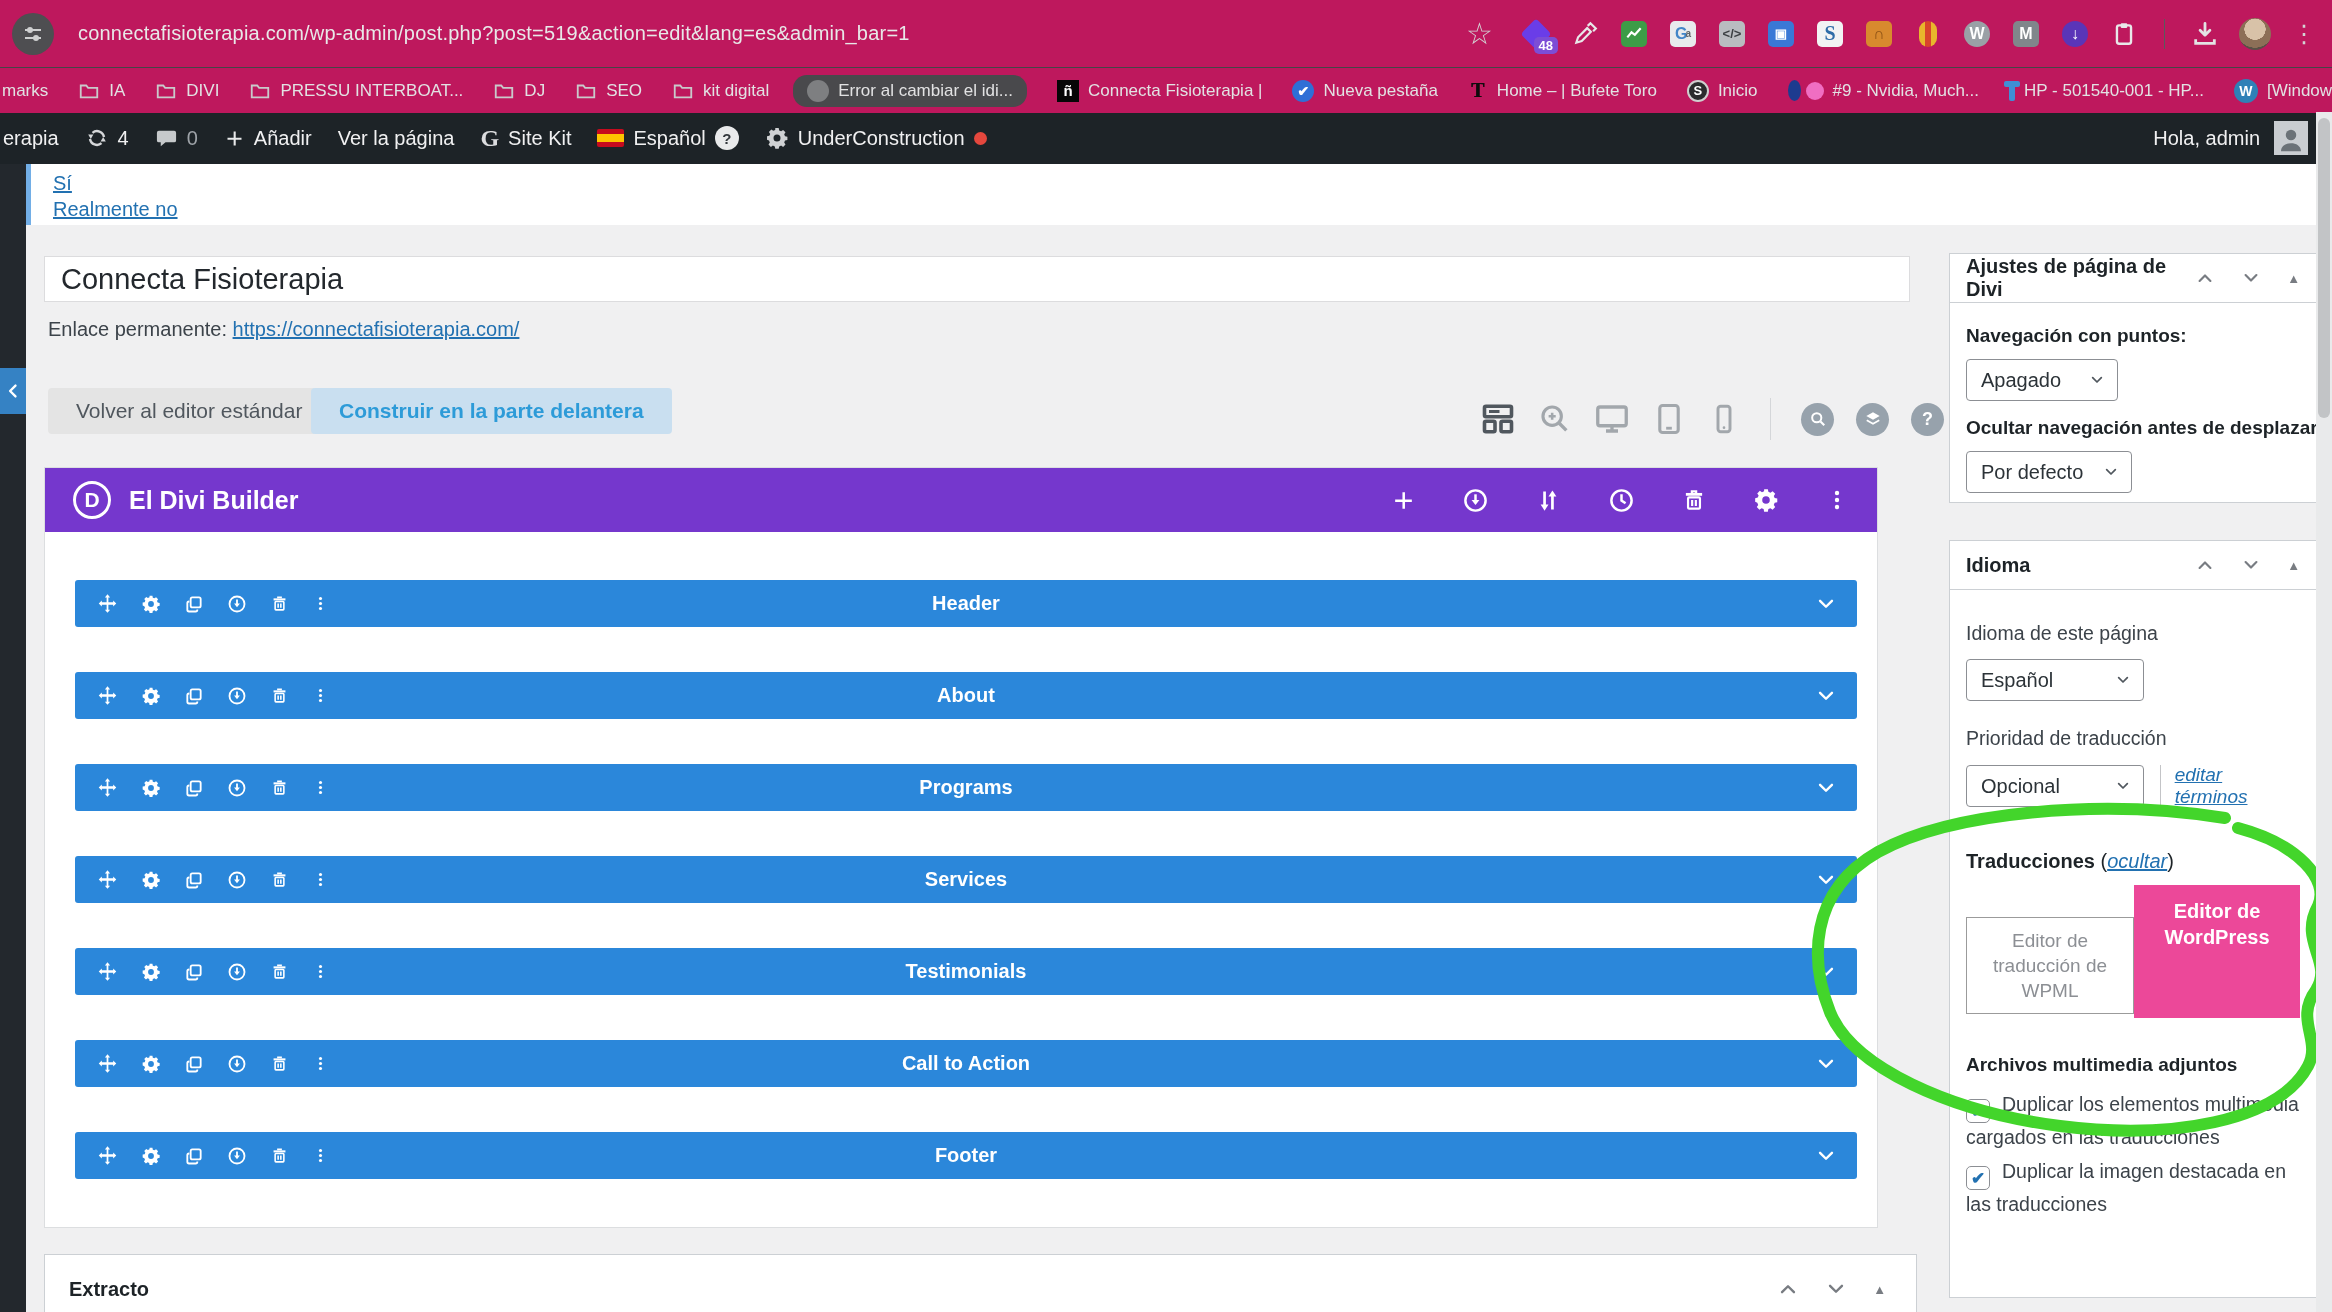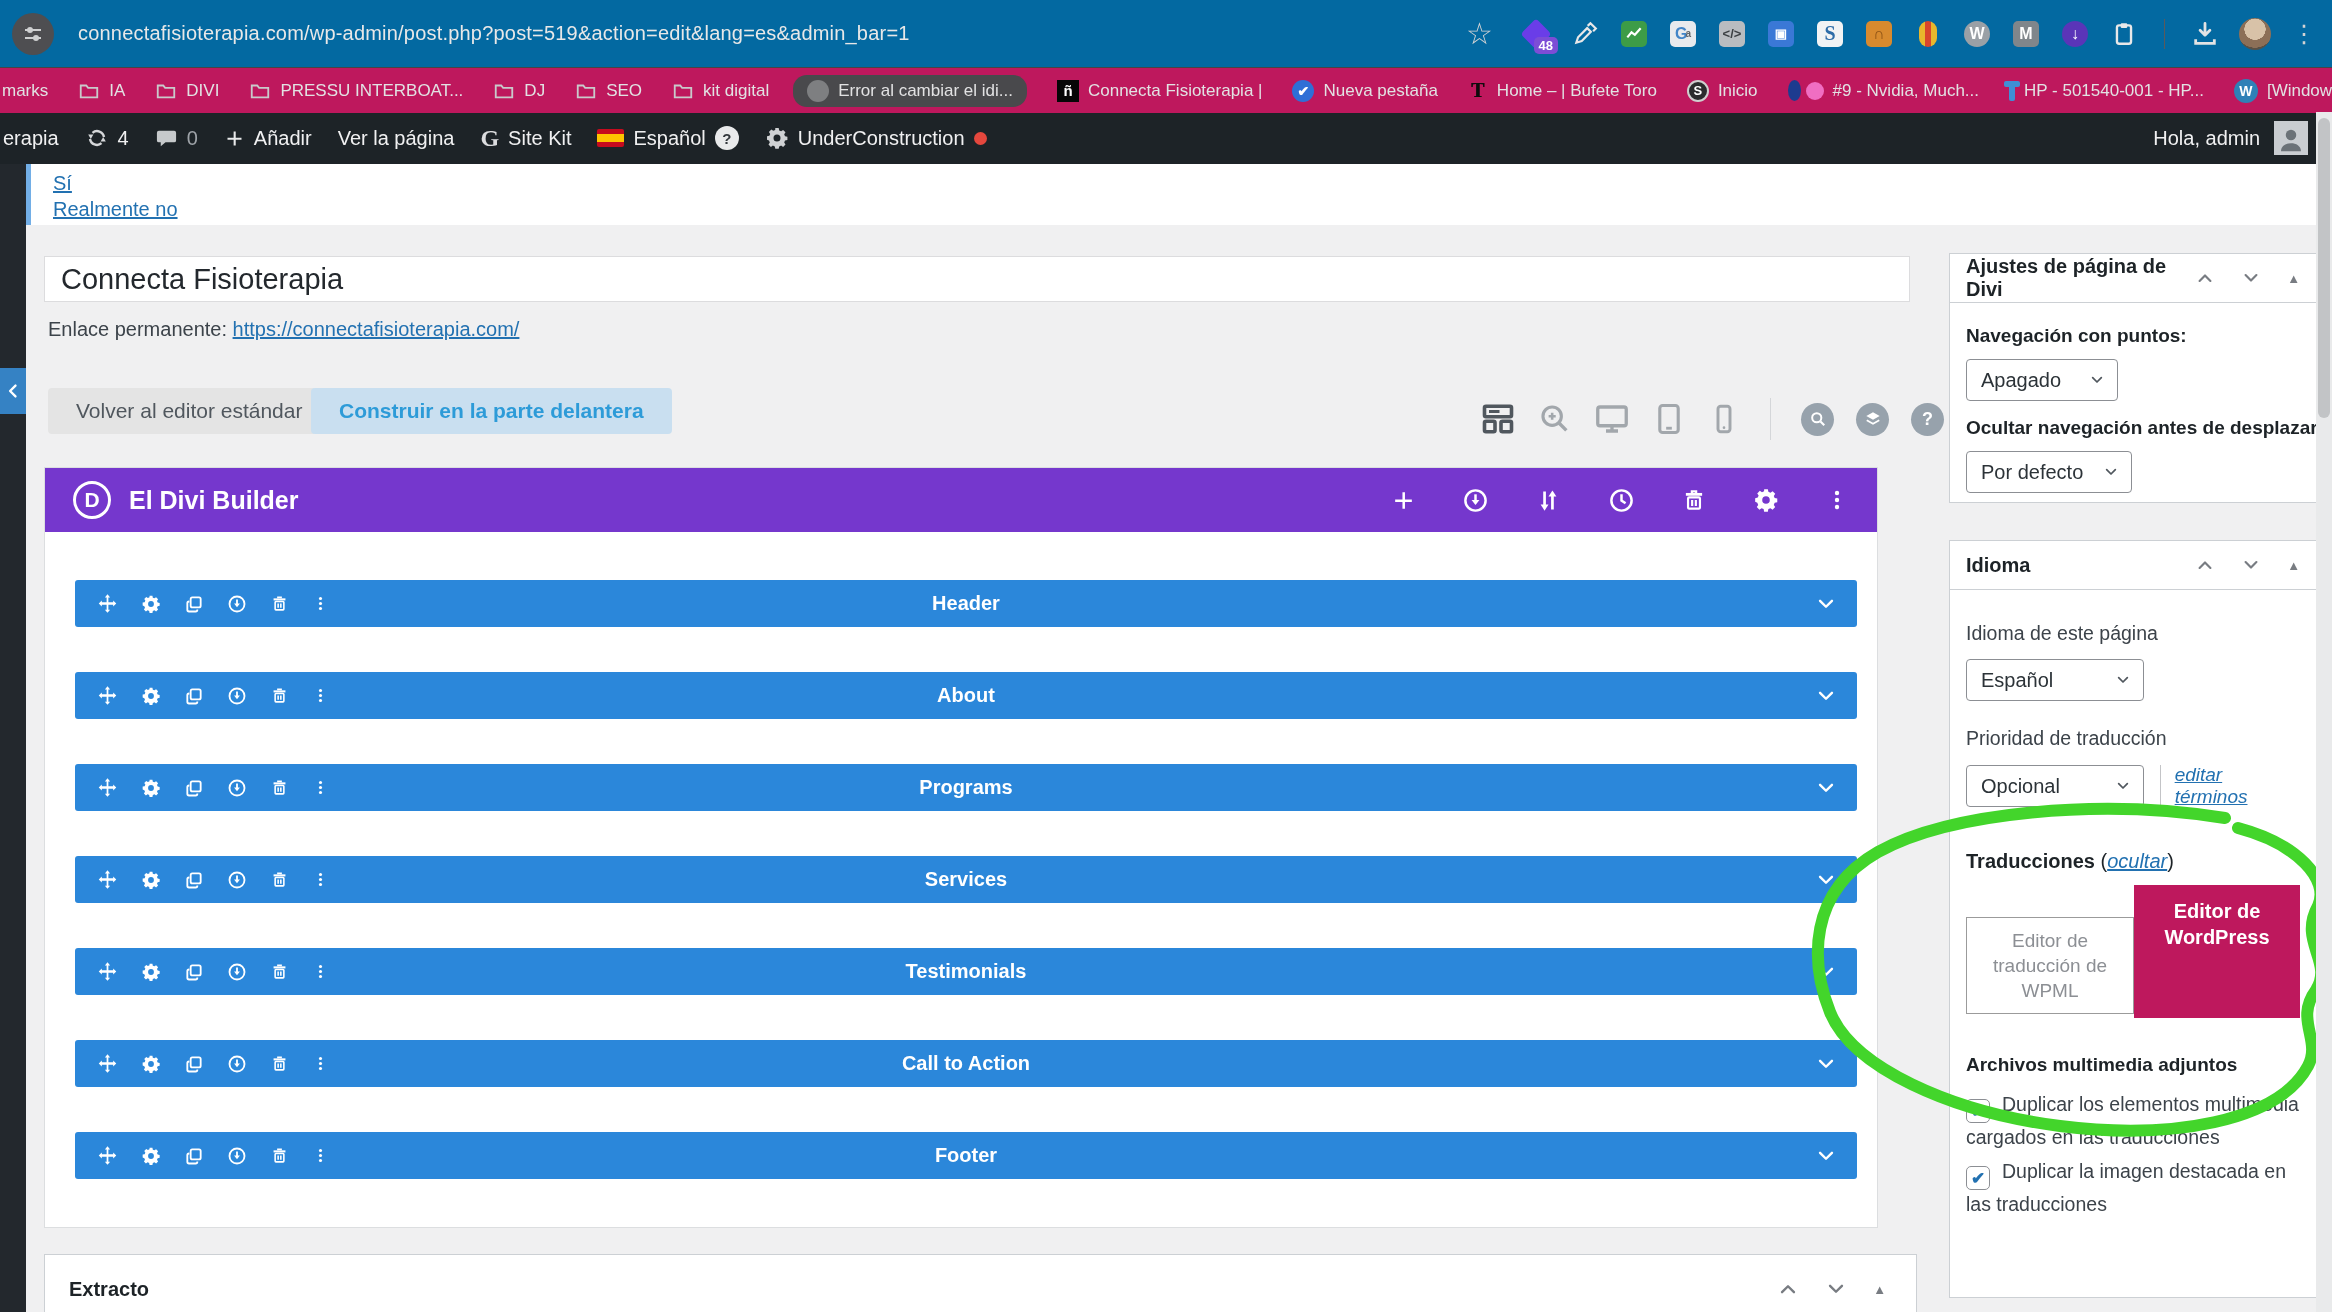--- a/index.html
+++ b/index.html
@@ -3,21 +3,21 @@
 <meta charset="utf-8">
 <style>
   html,body{margin:0;padding:0;}
   body{width:2332px;height:1312px;position:relative;overflow:hidden;
        background:#f0f0f1;font-family:"Liberation Sans",sans-serif;
        -webkit-font-smoothing:antialiased;}
   .abs{position:absolute;}
   svg.ic{display:block;}
 
   
-  .topbar{left:0;top:0;width:2332px;height:67px;background:#0369a1;display:flex;align-items:center;z-index:30;}
+  .topbar{left:0;top:0;width:2332px;height:67px;background:#be185d;display:flex;align-items:center;z-index:30;}
   .siteinfo{width:42px;height:42px;border-radius:50%;background:#4e4e51;margin-left:12px;
             display:flex;align-items:center;justify-content:center;flex:none;}
   .urltext{margin-left:24px;font-size:20px;color:#e8e8e8;letter-spacing:.2px;white-space:nowrap;}
   .tb-spacer{flex:1;}
   .star{font-size:30px;color:#d3d3d4;margin-right:28px;line-height:1;}
   .extrow{display:flex;align-items:center;gap:19px;margin-right:10px;}
   .ext{width:30px;height:30px;display:flex;align-items:center;justify-content:center;position:relative;flex:none;}
   .ext-badge{position:absolute;right:-7px;bottom:-5px;background:#7c4dd6;color:#fff;font-size:13px;
              padding:1px 5px;border-radius:5px;font-weight:bold;margin-top:48px;}
   .sq{width:26px;height:26px;border-radius:5px;display:flex;align-items:center;justify-content:center;
@@ -124,21 +124,21 @@
   .f-label-n{font-size:19.5px;color:#3c434a;margin:26px 0 14px;}
   .selectbox{display:inline-flex;align-items:center;justify-content:space-between;border:1px solid #8c8f94;
              border-radius:4px;height:42px;padding:0 12px 0 14px;font-size:20px;color:#2c3338;background:#fff;
              box-sizing:border-box;gap:16px;}
   .link{color:#2271b1;text-decoration:underline;font-size:19px;font-style:italic;}
   .sel-row{display:flex;align-items:center;}
   .sel-divider{width:1px;height:42px;background:#c3c4c7;margin:0 14px 0 16px;}
   .toggle{display:flex;margin-top:16px;position:relative;}
   .tg-left{flex:1;border:1px solid #9b9b9b;background:#fff;color:#8c8f94;font-size:19px;text-align:center;
            padding:10px 6px;box-sizing:border-box;line-height:25px;margin-top:28px;}
-  .tg-right{flex:1;background:#be185d;color:#fff;font-size:20px;font-weight:bold;text-align:center;
+  .tg-right{flex:1;background:#ec4899;color:#fff;font-size:20px;font-weight:bold;text-align:center;
             padding:13px 6px;line-height:26px;position:relative;top:-4px;margin-bottom:-8px;box-sizing:border-box;}
   .trlist{border:1px solid #dcdcde;margin-top:18px;}
   .trrow{height:64px;display:flex;align-items:center;justify-content:space-between;padding:0 16px;
          font-size:18px;color:#3c434a;}
   .trrow.alt{background:#f6f7f7;}
   .cbline{font-size:19.5px;color:#3c434a;line-height:28px;margin:14px 0 0;}
   .cb{display:inline-block;width:24px;height:24px;border:1.5px solid #8c8f94;border-radius:5px;background:#fff;
       vertical-align:-6px;margin-right:12px;text-align:center;line-height:23px;color:#2271b1;font-size:17px;
       font-weight:bold;box-sizing:border-box;}
 

